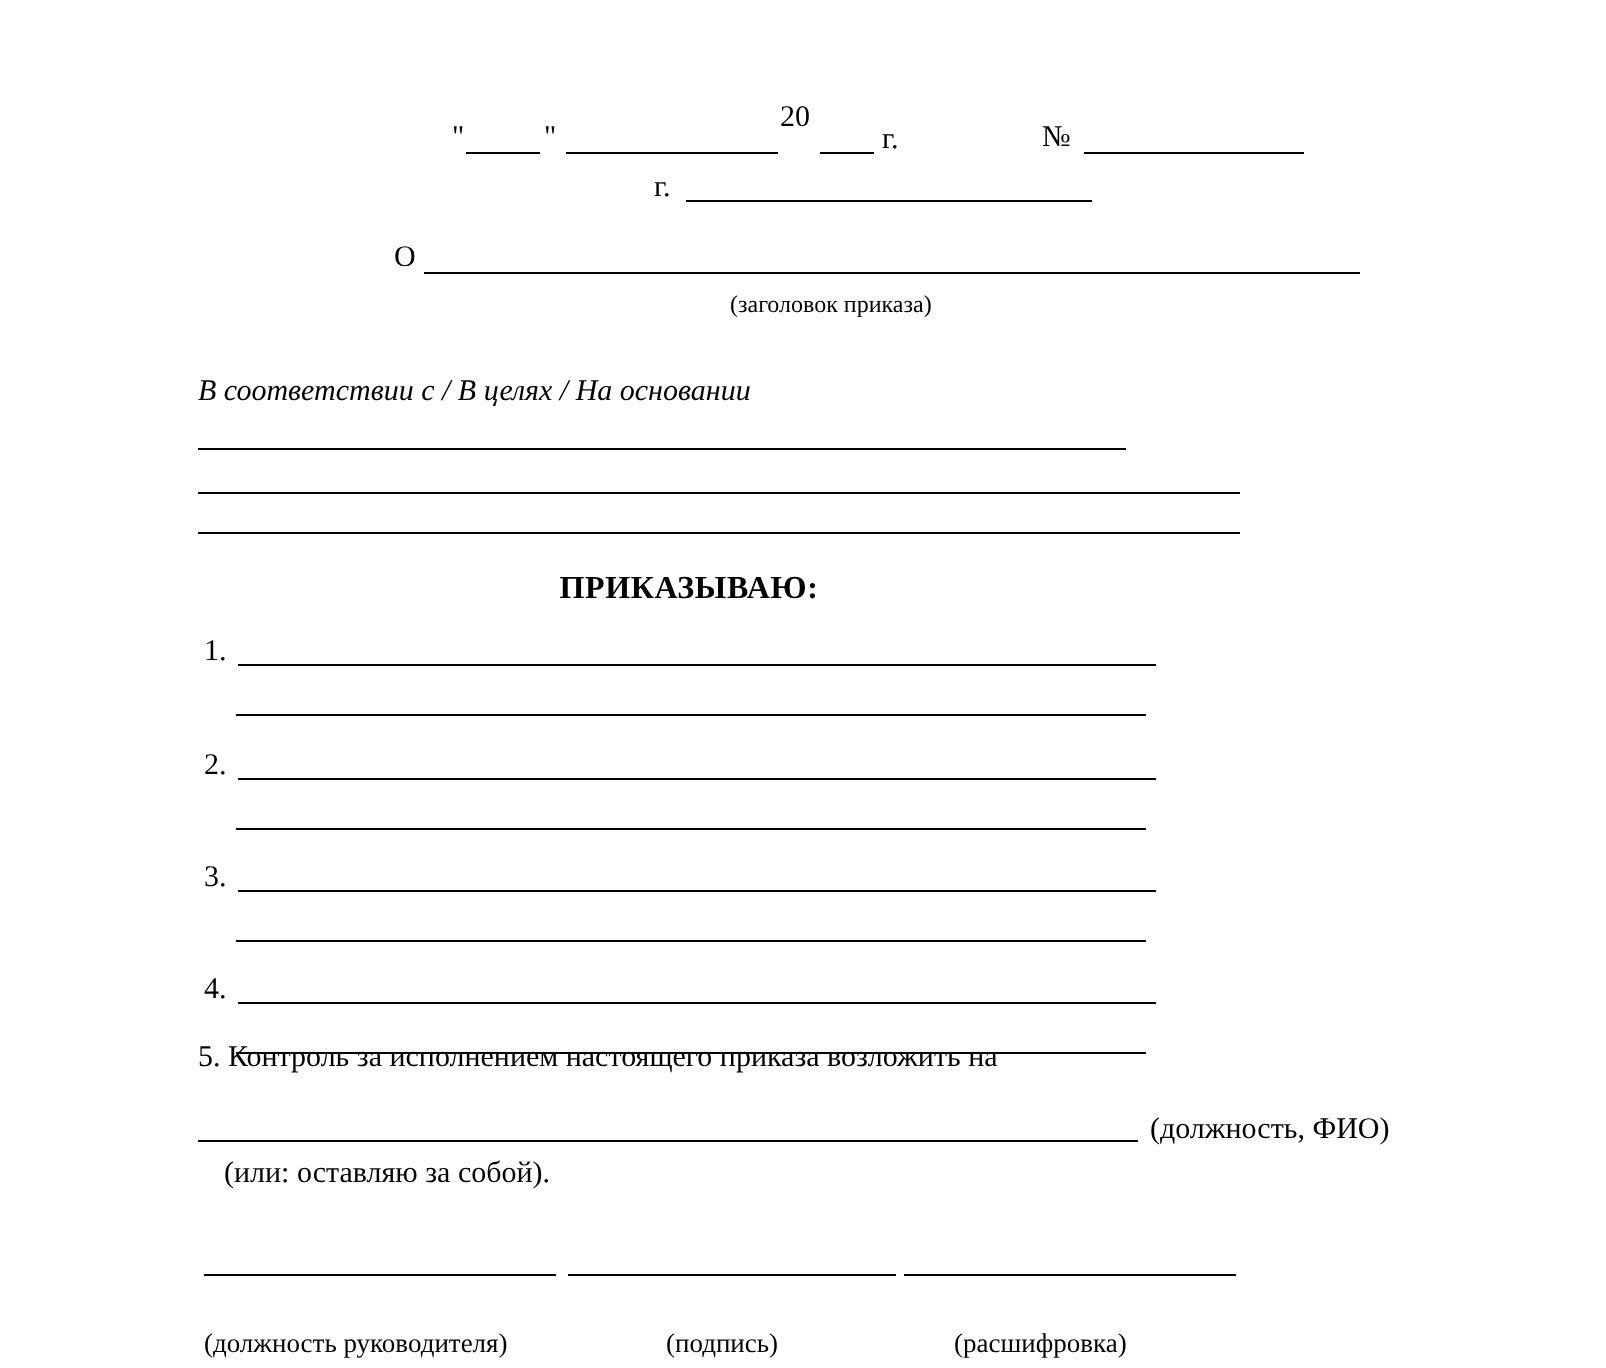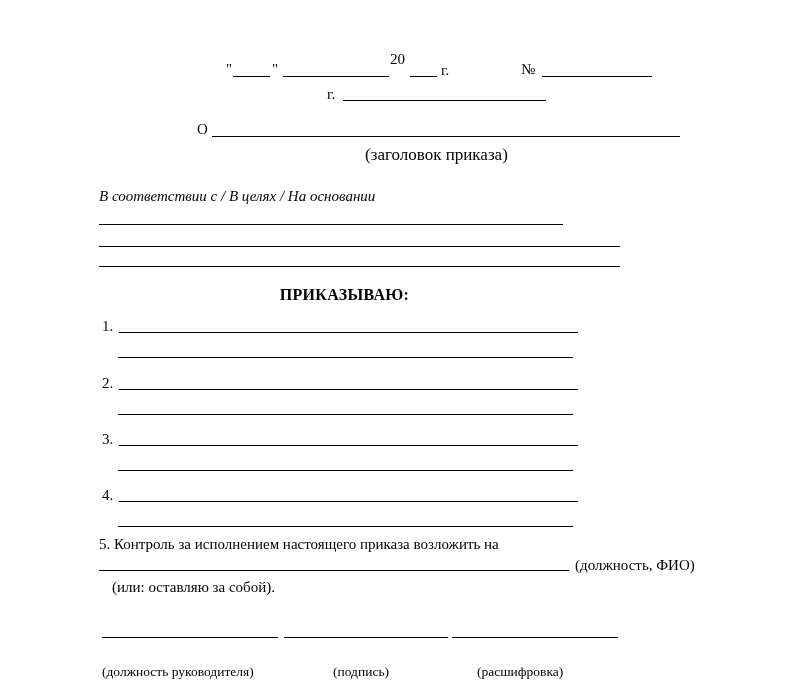--- a/index.html
+++ b/index.html
@@ -64,21 +64,21 @@
     width: 689px;
     text-align: center;
     font-size: 16px;
     font-weight: bold;
     letter-spacing: 0.3px;
   }
 
   
   .caption {
     position: absolute;
-    font-size: 17px;
+    font-size: 12px;
     white-space: nowrap;
   }
 </style>
 </head>
 <body>
 
 <div class="doc">
 
 
   <div>
@@ -138,21 +138,21 @@
 
     <div>
       <span class="t" style="top:488px; left:102px;">4.</span>
       <span class="rule" style="top:501px; left:119px; width:459px;"></span>
       <span class="rule" style="top:526px; left:118px; width:455px;"></span>
     </div>
 
   </div>
 
   <div>
-    <span class="t" style="top:537px; left:99px;">5. Контроль за исполнением настоящего приказа возложить на</span>
+    <span class="t" style="top:522px; left:99px;">5. Контроль за исполнением настоящего приказа возложить на</span>
 
     <span class="rule" style="top:570px; left:99px; width:470px;"></span>
     <span class="t" style="top:558px; left:575px;">(должность, ФИО)</span>
 
     <span class="t" style="top:580px; left:112px;">(или: оставляю за собой).</span>
   </div>
 
   <div>
 
     <span class="rule-thin" style="top:637px; left:102px; width:176px;"></span>

